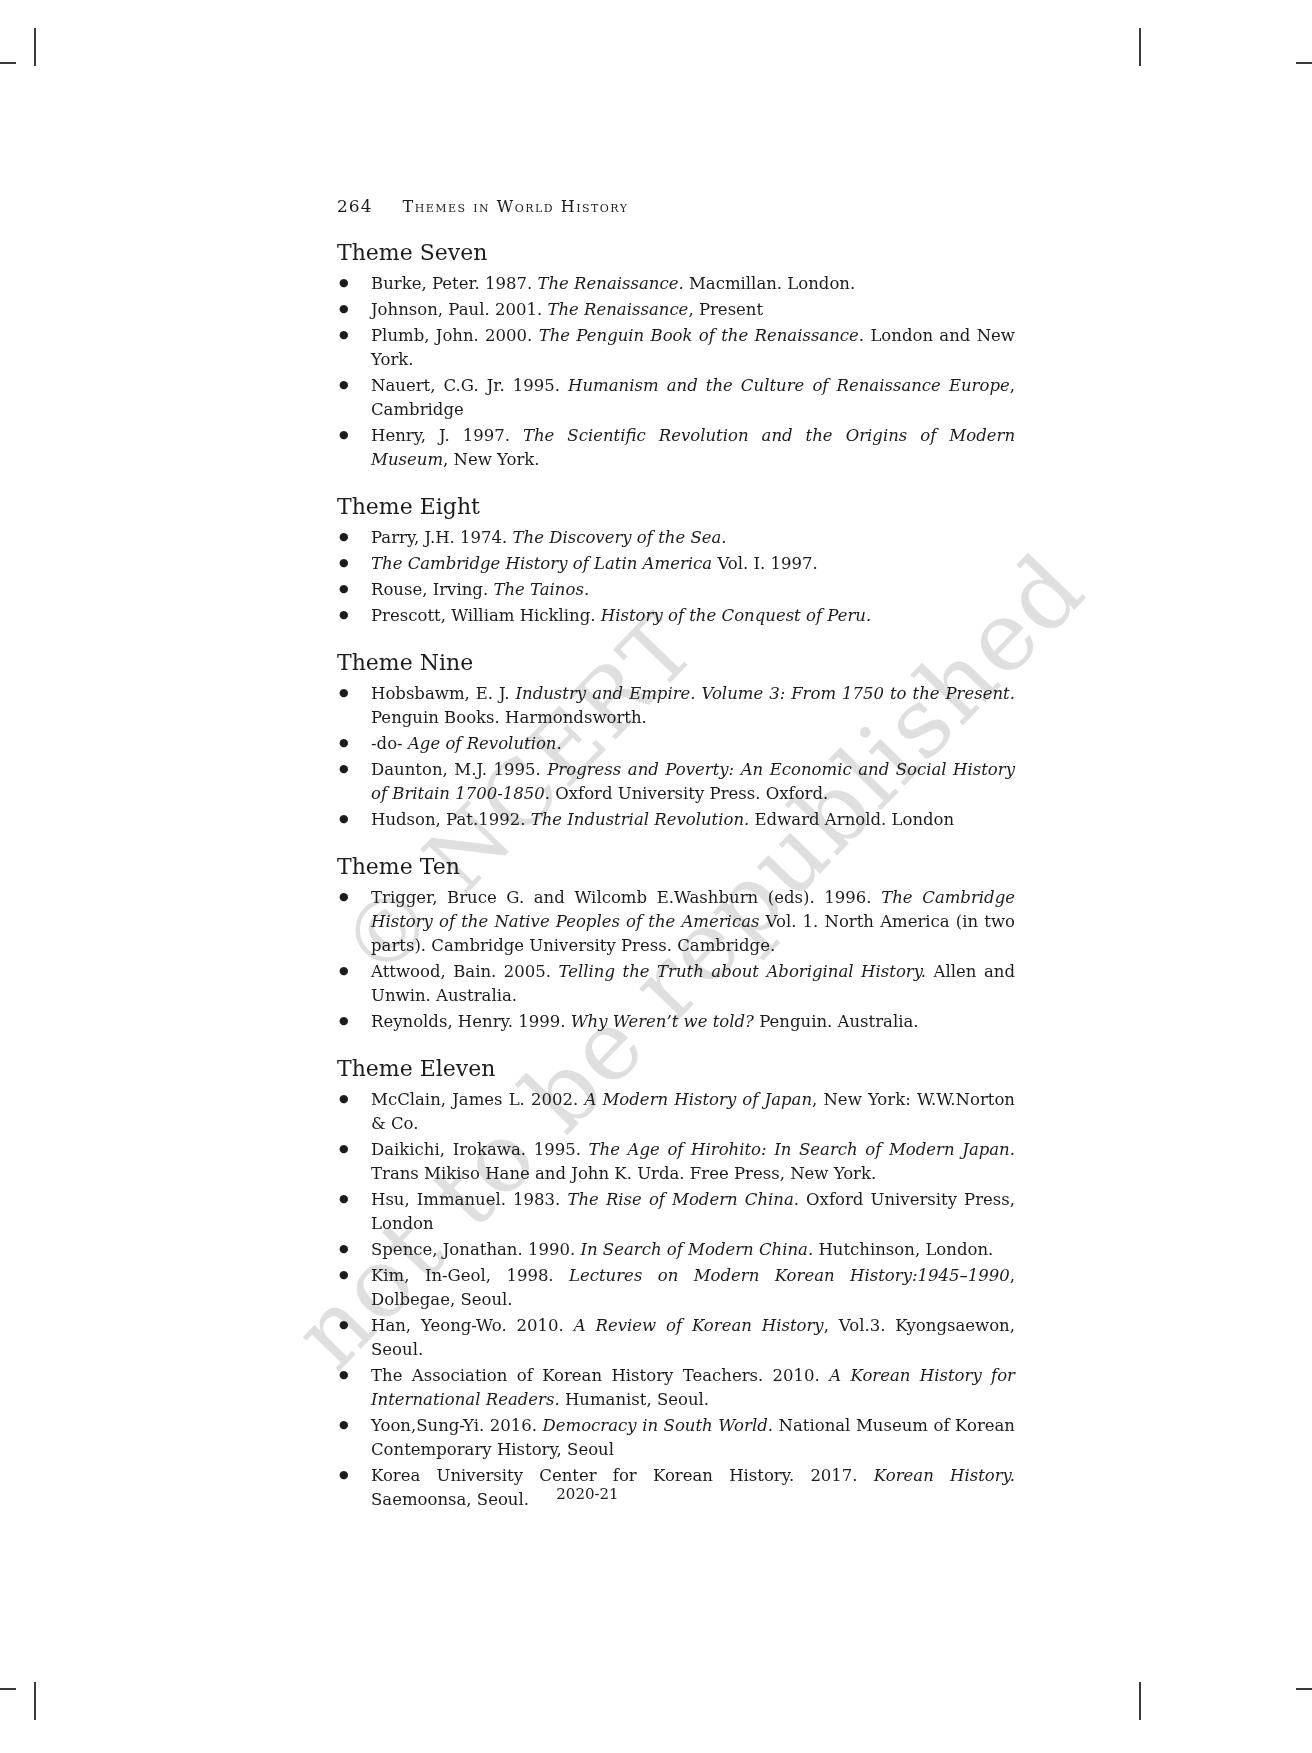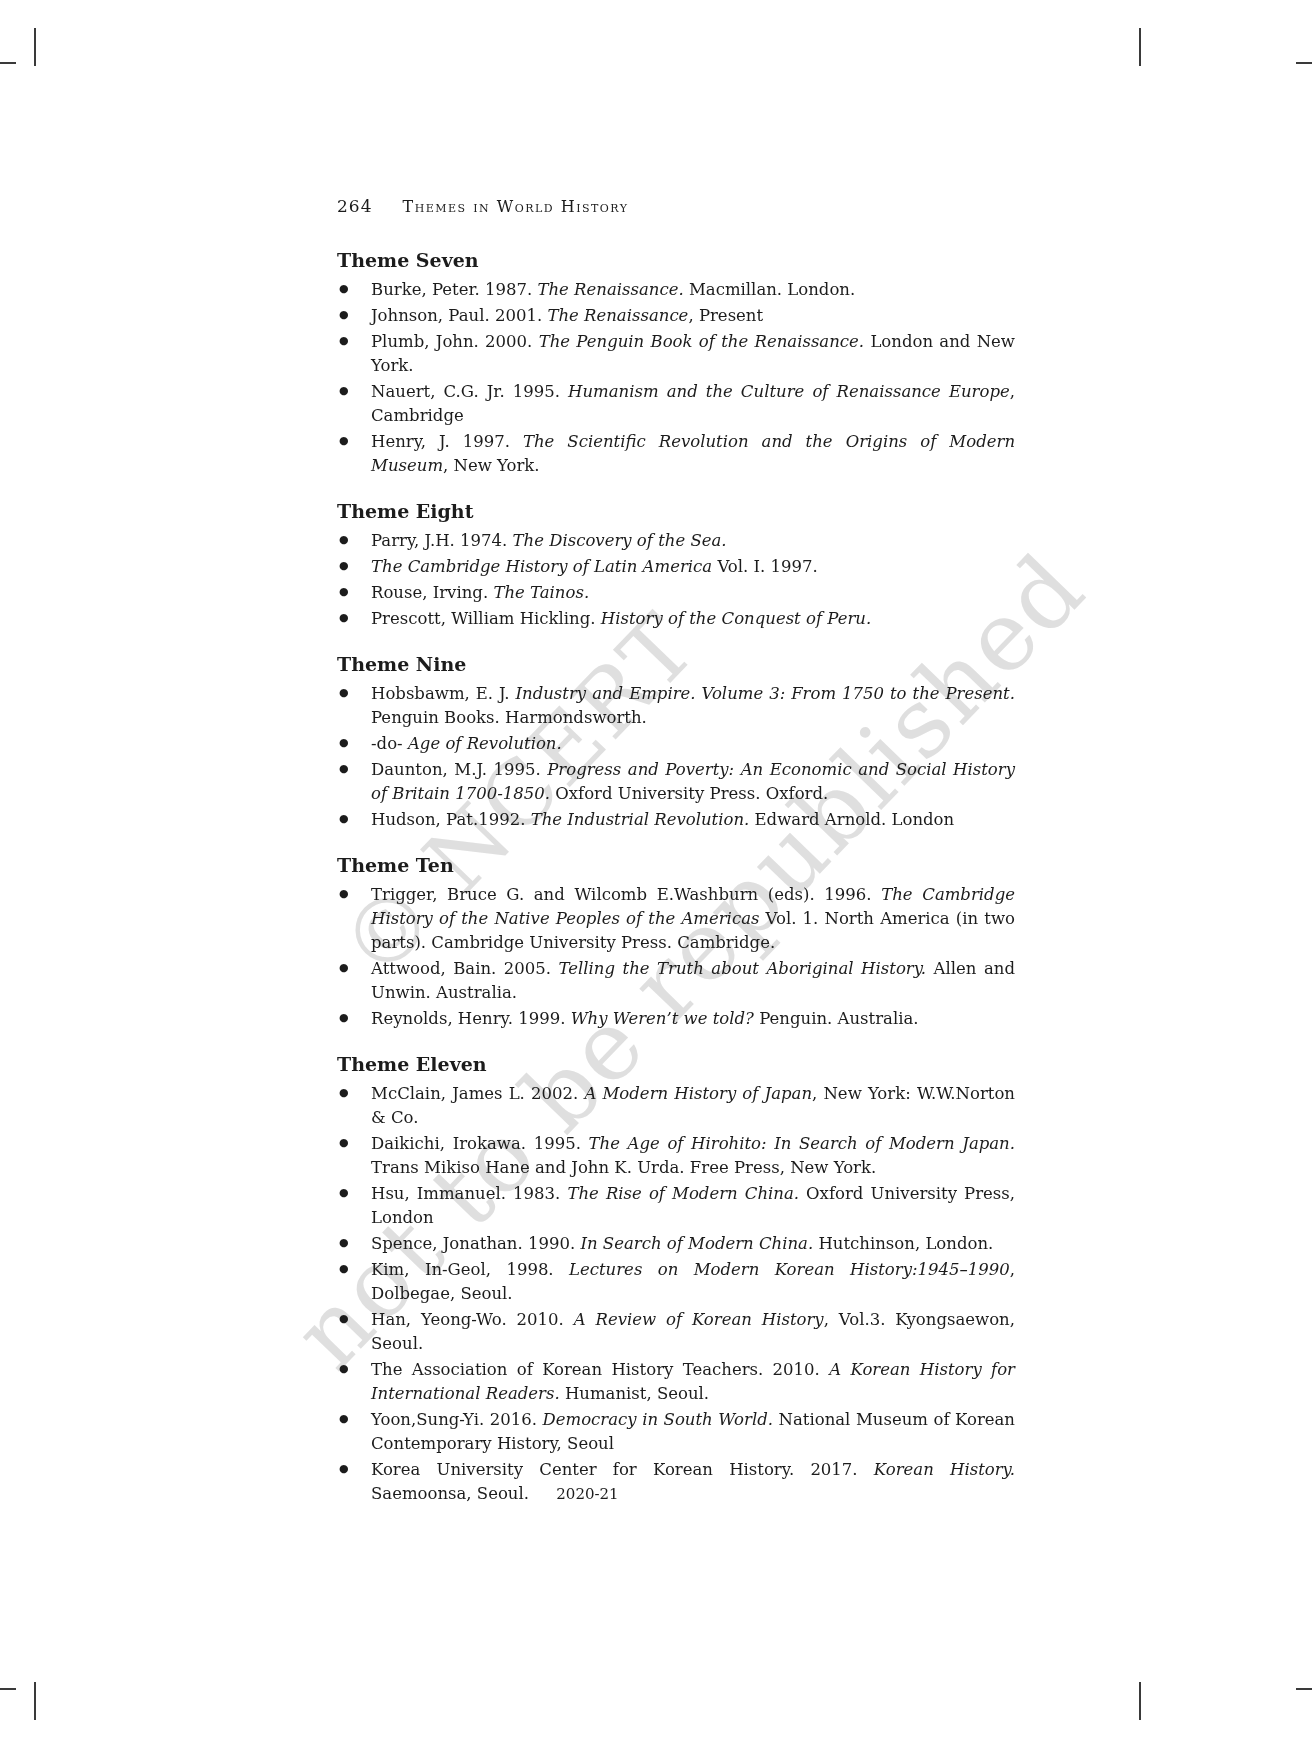--- a/index.html
+++ b/index.html
@@ -49,35 +49,35 @@
   .content {
     position: absolute;
     left: 337px;
     top: 196px;
     width: 678px;
     z-index: 1;
   }
   .page-header {
     display: flex;
     align-items: flex-end;
-    margin-bottom: 33px;
+    margin-bottom: 24px;
   }
   .page-number {
     font-size: 17px;
     letter-spacing: 1px;
   }
   .running-title {
     margin-left: 30px;
     font-size: 16px;
     font-variant: small-caps;
     letter-spacing: 1.5px;
   }
   .theme-heading {
-    font-size: 19px;
-    font-weight: bold;
+    font-size: 22px;
+    font-weight: normal;
     margin: 22px 0 7px 0;
   }
   .ref-list {
     list-style: none;
     margin: 0;
     padding: 0;
   }
   .ref-item {
     position: relative;
     padding-left: 34px;

